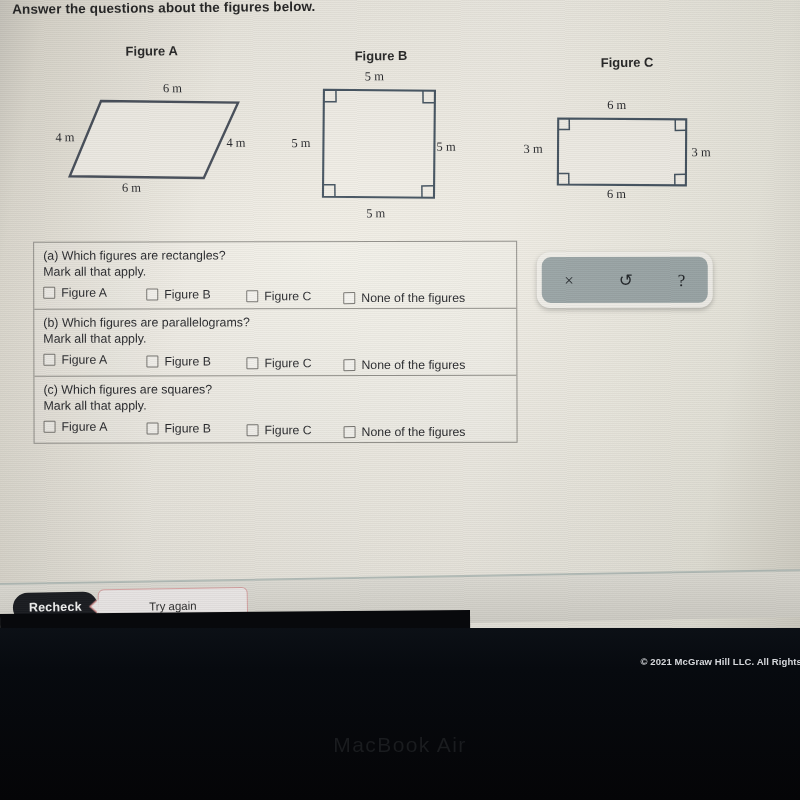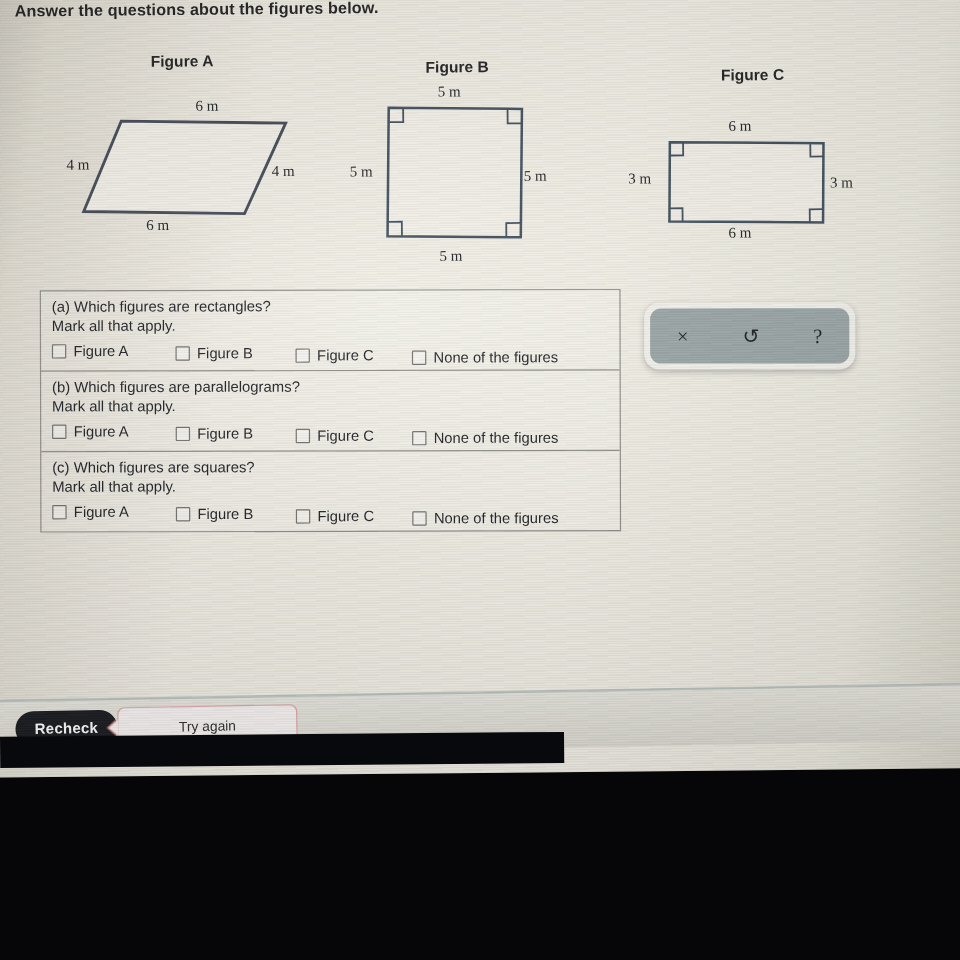--- a/index.html
+++ b/index.html
@@ -394,14 +394,18 @@
         <div id="tryagain">
           <span>Try again</span>
         </div>
       </div>
 
     </div>
   </div>
 
   <div id="lowshadow"></div>
 
+  <div id="bezel">
+    <div id="copyright">© 2021 McGraw Hill LLC. All Rights</div>
+    <div id="macbook">MacBook Air</div>
+  </div>
 
 </div>
 
 </body></html>

